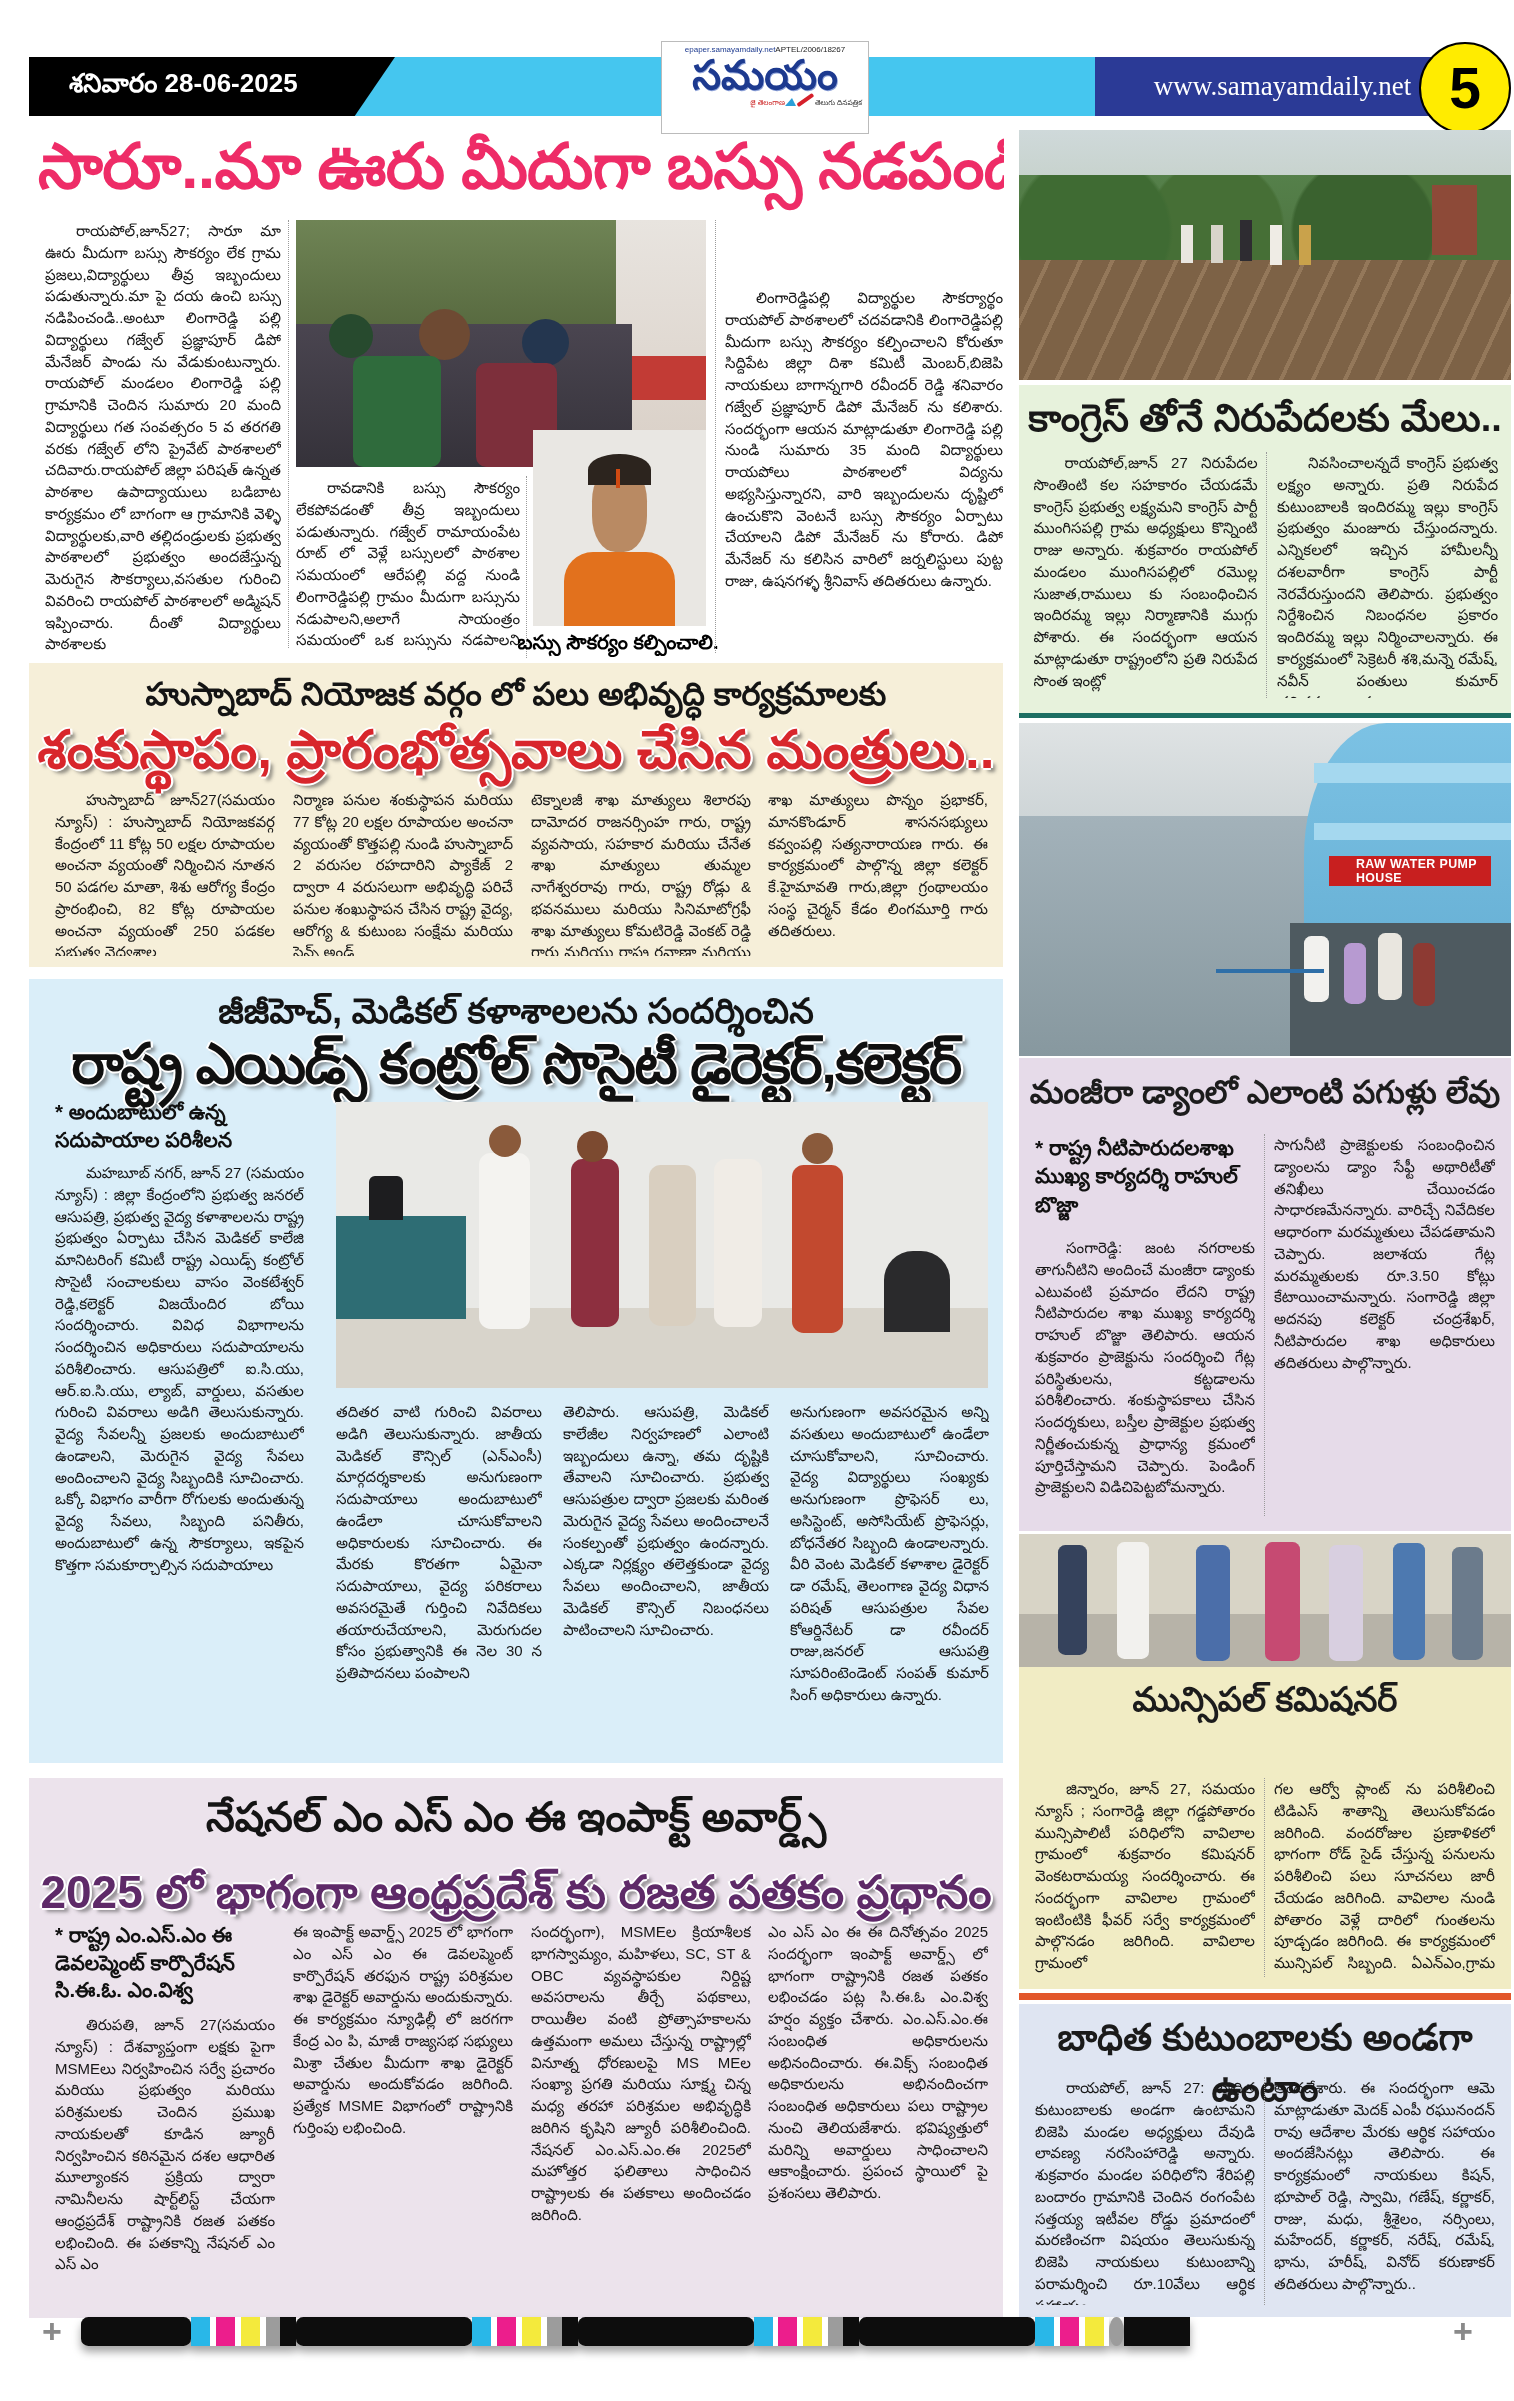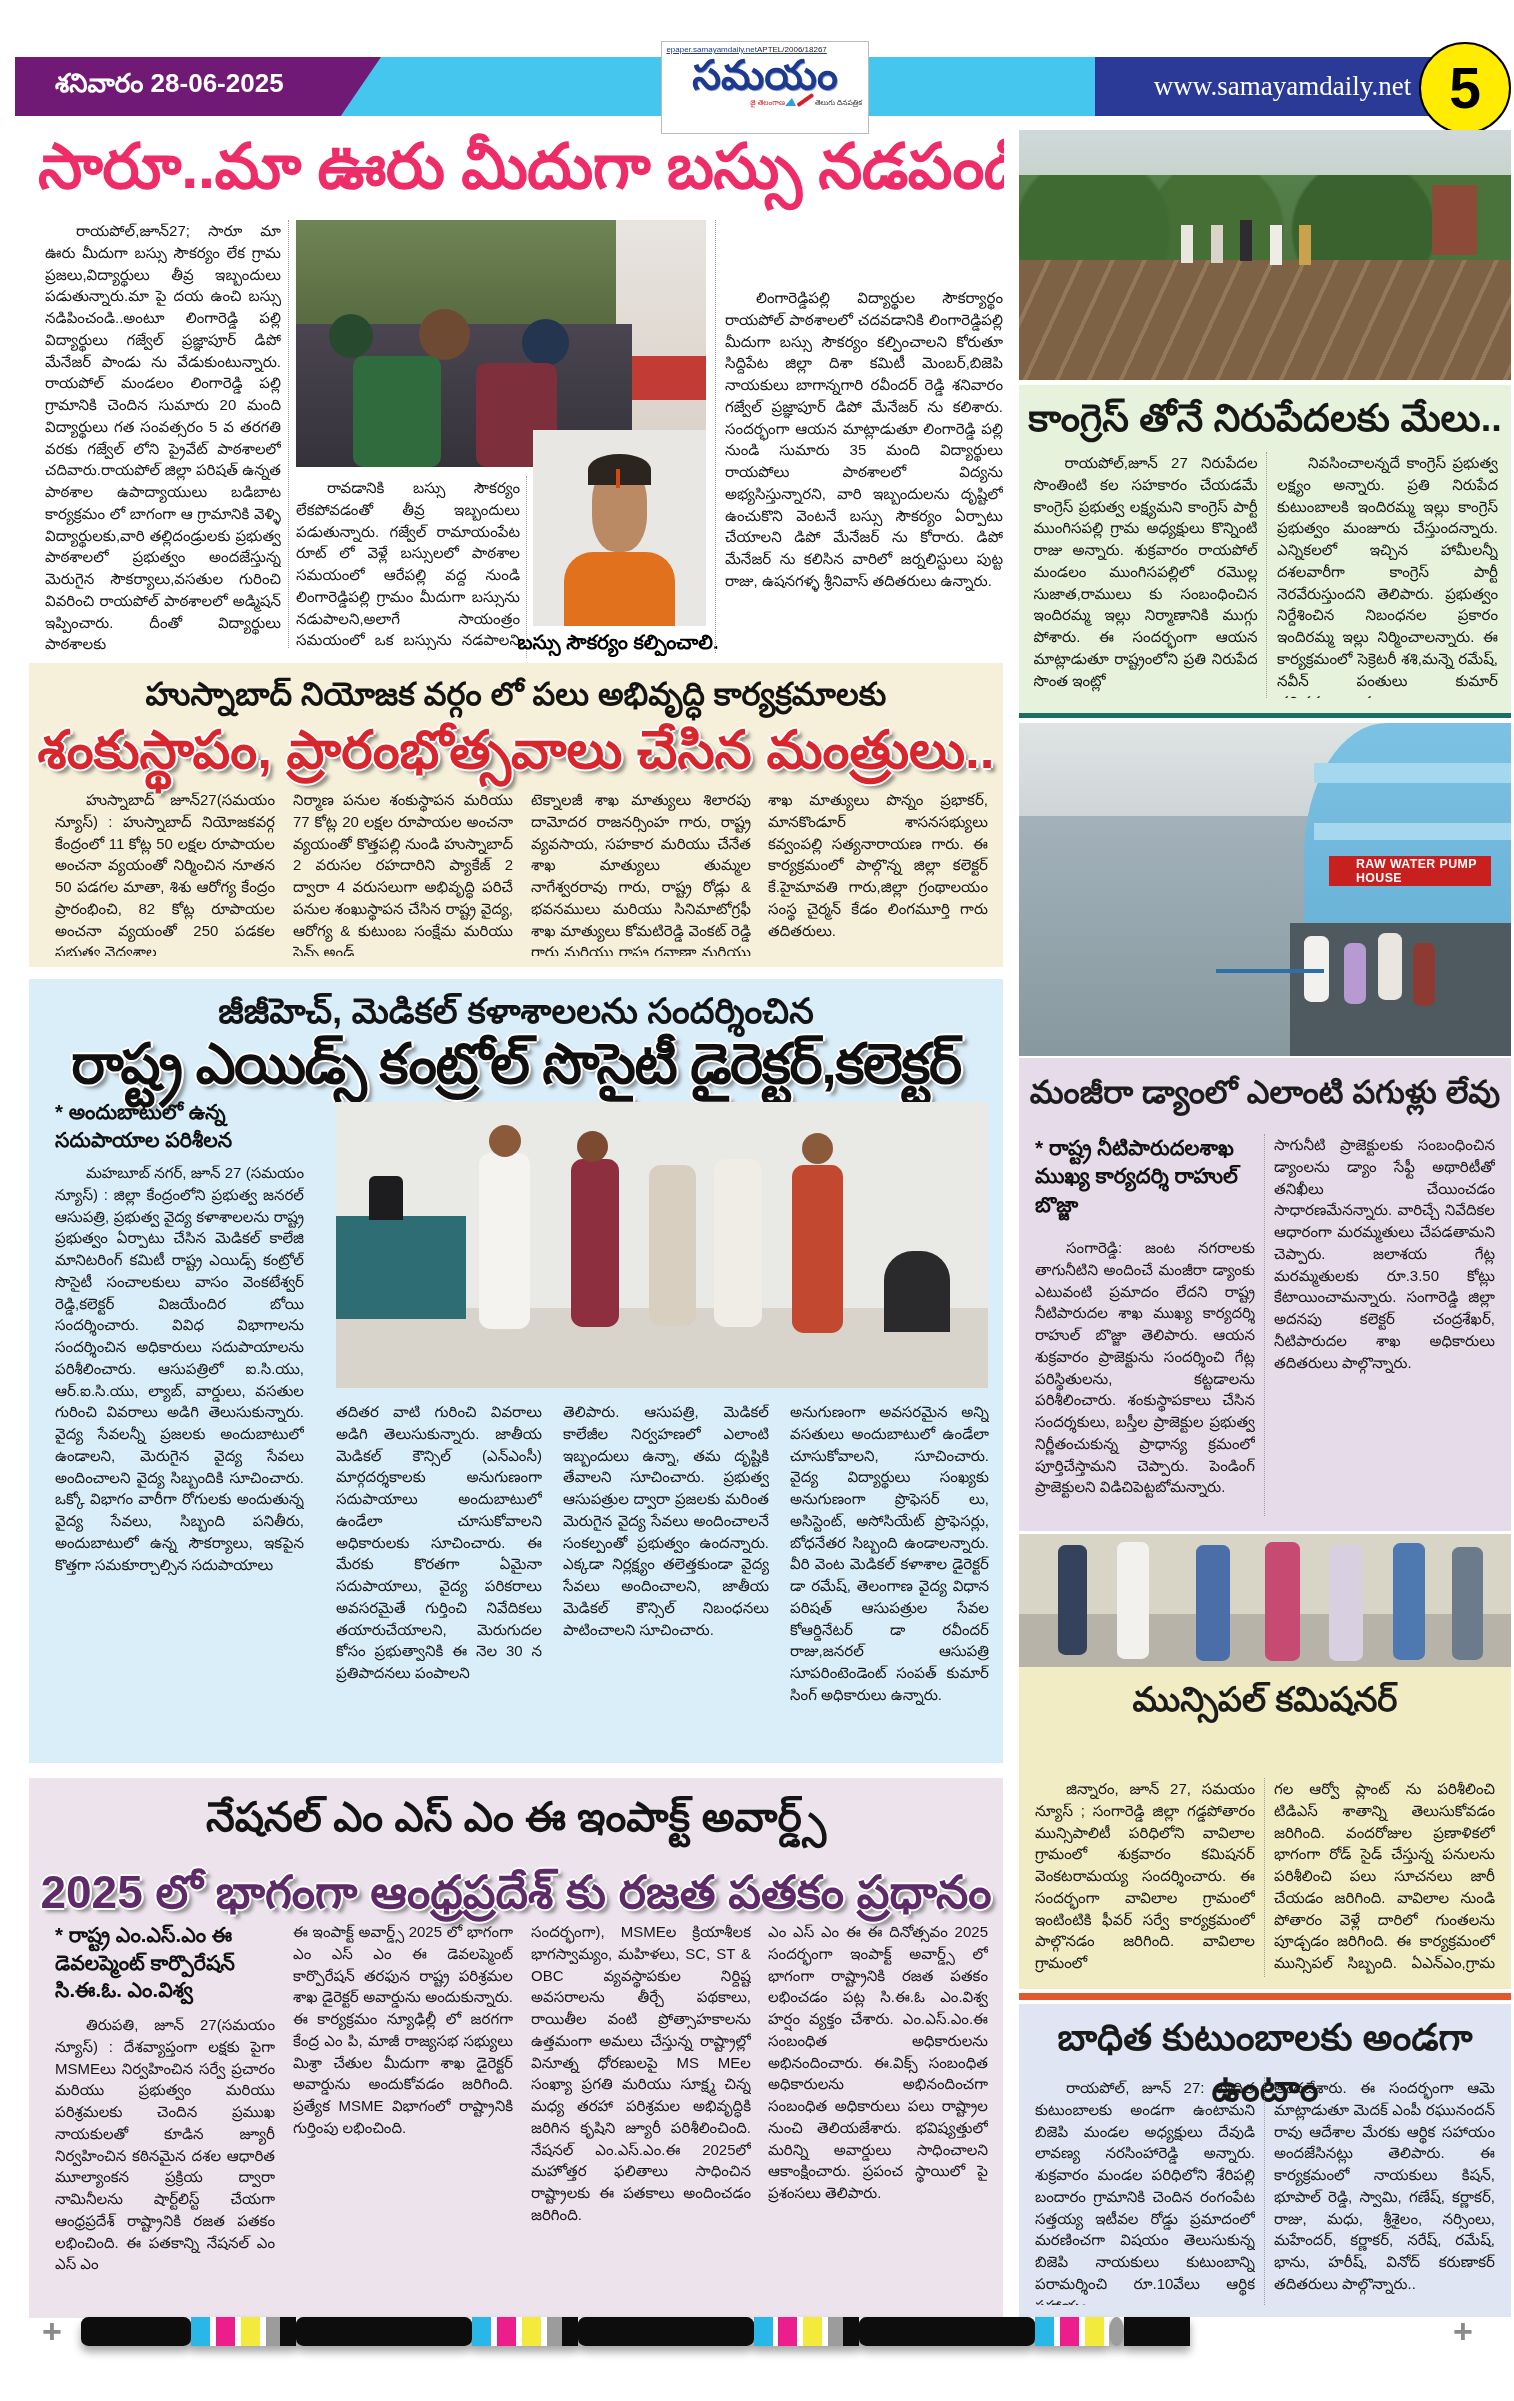--- a/index.html
+++ b/index.html
@@ -10,32 +10,32 @@
        overflow:hidden;text-indent:31px;}
   .txt-noind{text-indent:0;}
   .subhead{position:absolute;font-size:20.5px;line-height:1.35;font-weight:bold;color:#111;
        overflow:hidden;}
   .vdot{position:absolute;width:0;border-left:1.5px dotted #9a9a9a;}
   .kicker{position:absolute;text-align:center;font-weight:bold;color:#141414;}
   .photo{position:absolute;overflow:hidden;background:#c8c8c4;}
   .cap{position:absolute;font-weight:bold;color:#000;text-align:center;}
   
   .hdr-band{position:absolute;left:29px;top:57px;width:1456px;height:59px;background:#45c6ef;}
-  .hdr-red{position:absolute;left:15px;top:57px;width:366px;height:59px;background:#701a75;
+  .hdr-red{position:absolute;left:29px;top:57px;width:366px;height:59px;background:#000000;
            clip-path:polygon(0 0,100% 0,89% 100%,0 100%);display:flex;align-items:center;}
   .hdr-red span{color:#fff;font-size:26px;font-weight:bold;padding-left:40px;}
   .hdr-navy{position:absolute;left:1095px;top:57px;width:375px;height:59px;background:#2b3a96;
             display:flex;align-items:center;justify-content:center;}
   .hdr-navy span{color:#fff;font-size:27px;font-family:"Liberation Serif","DejaVu Serif",serif;}
   .hdr-page{position:absolute;left:1419px;top:42px;width:88px;height:88px;border-radius:50%;
             background:#ffec00;border:2.9px solid #000;display:flex;align-items:center;justify-content:center;
             font-size:57px;font-weight:bold;color:#000;}
   .logo-box{position:absolute;left:661px;top:41px;width:206px;height:91px;background:#fff;
             border:0.7px solid #bbb;}
-  .logo-top{display:flex;justify-content:flex-start;font-size:8px;padding:2.9px 4.4px 0 4.4px;color:#1d3a8f;text-decoration:underline;}
+  .logo-top{display:flex;justify-content:center;font-size:8px;padding:2.9px 4.4px 0 4.4px;color:#1d3a8f;}
   .logo-top .reg{color:#222;}
   .logo-main{text-align:center;font-size:41px;font-weight:bold;color:#1d3a8f;line-height:1.05;
              text-shadow:0.7px 0.7px 0 #8fa3d8;}
   .logo-bottom{display:flex;justify-content:flex-end;font-size:7.3px;padding:1.5px 5.9px;color:#c22;}
   .bird{width:0;height:0;border-left:7.3px solid transparent;border-right:4.4px solid transparent;
         border-bottom:8.8px solid #2a9fd8;display:inline-block;}
   .pen{width:19px;height:4.4px;background:#d6202b;display:inline-block;transform:rotate(-35deg);border-radius:1.5px;}
   
   .hl-pink{position:absolute;left:38px;top:130px;width:966px;height:86px;font-size:63px;font-weight:bold;
            color:#ee2c67;letter-spacing:-0.7px;white-space:nowrap;overflow:hidden;}

